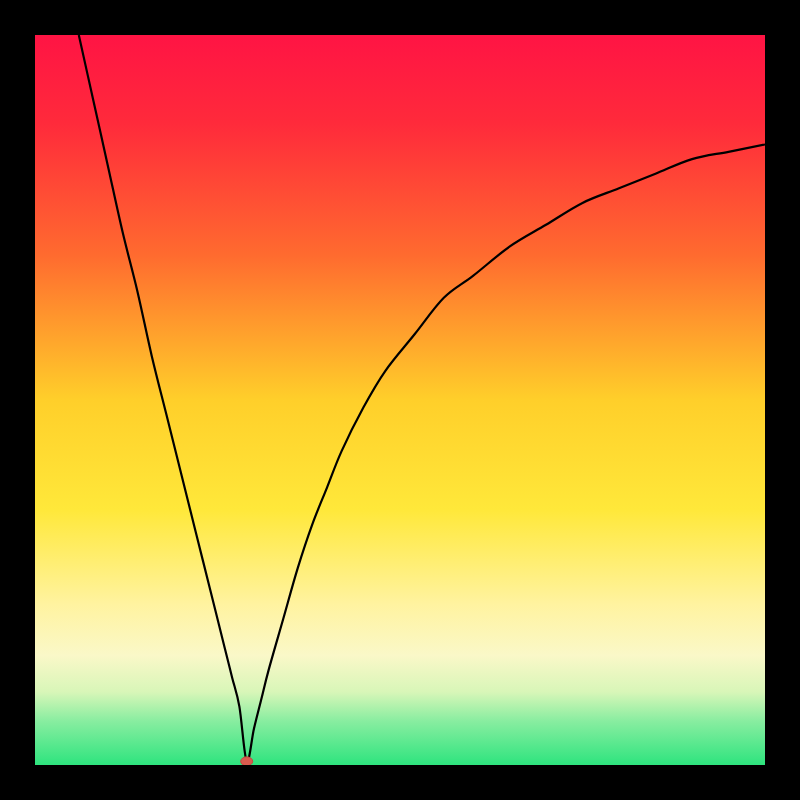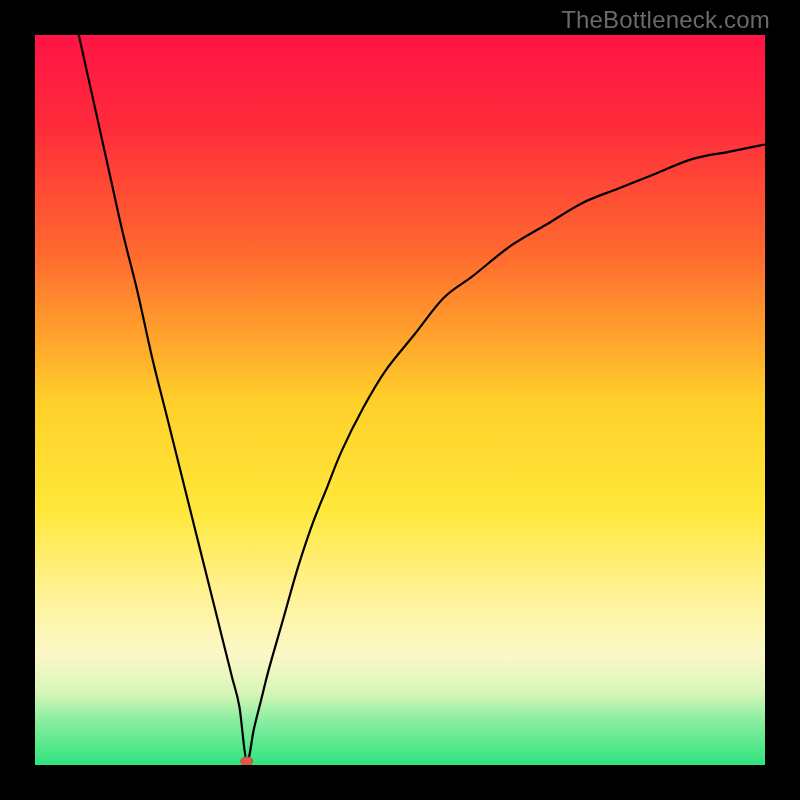--- a/index.html
+++ b/index.html
@@ -38,21 +38,20 @@
     font-weight: 400;
     color: #6a6a6a;
     letter-spacing: 0.2px;
     user-select: none;
   }
 </style>
 </head>
 <body>
 
 <div class="frame">
-  <div class="watermark">TheBottleneck.com</div>
 
   <div class="plot-area">
     <svg viewBox="0 0 730 730">
       <defs>
         <linearGradient id="bg-grad" x1="0" y1="0" x2="0" y2="1">
         <stop offset="0%" stop-color="#ff1444"></stop>
             <stop offset="12%" stop-color="#ff2a3b"></stop>
             <stop offset="30%" stop-color="#ff6a2f"></stop>
             <stop offset="50%" stop-color="#ffcf2a"></stop>
             <stop offset="65%" stop-color="#ffe83a"></stop>

